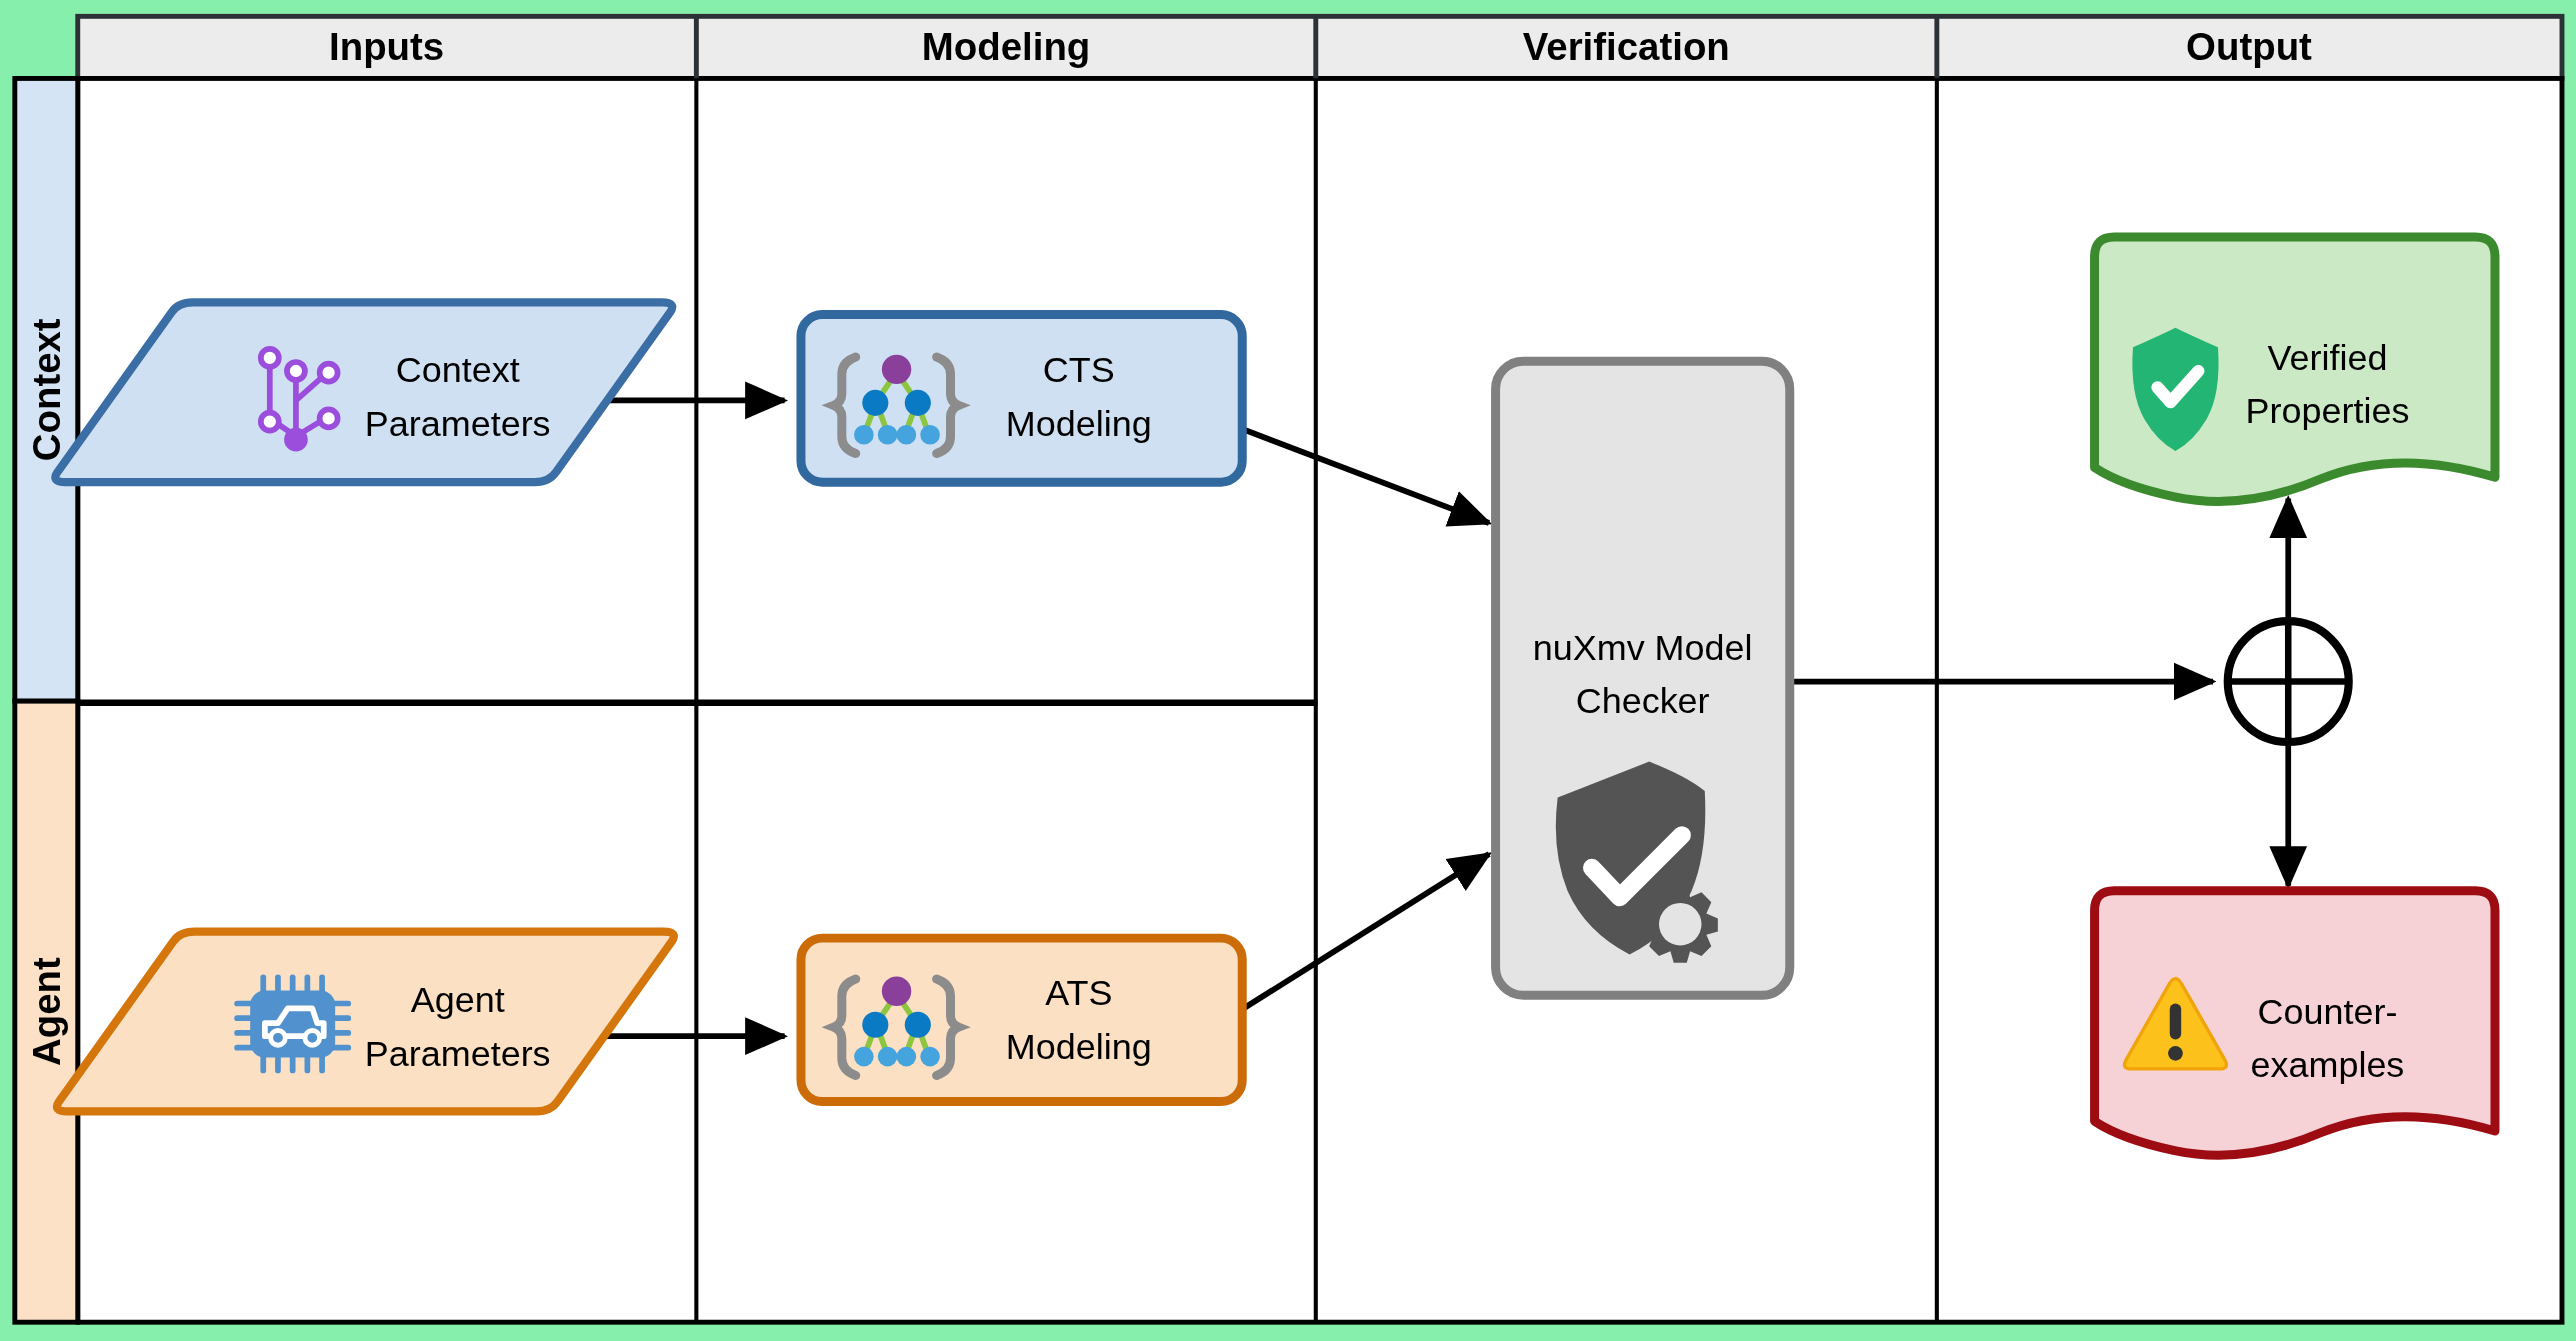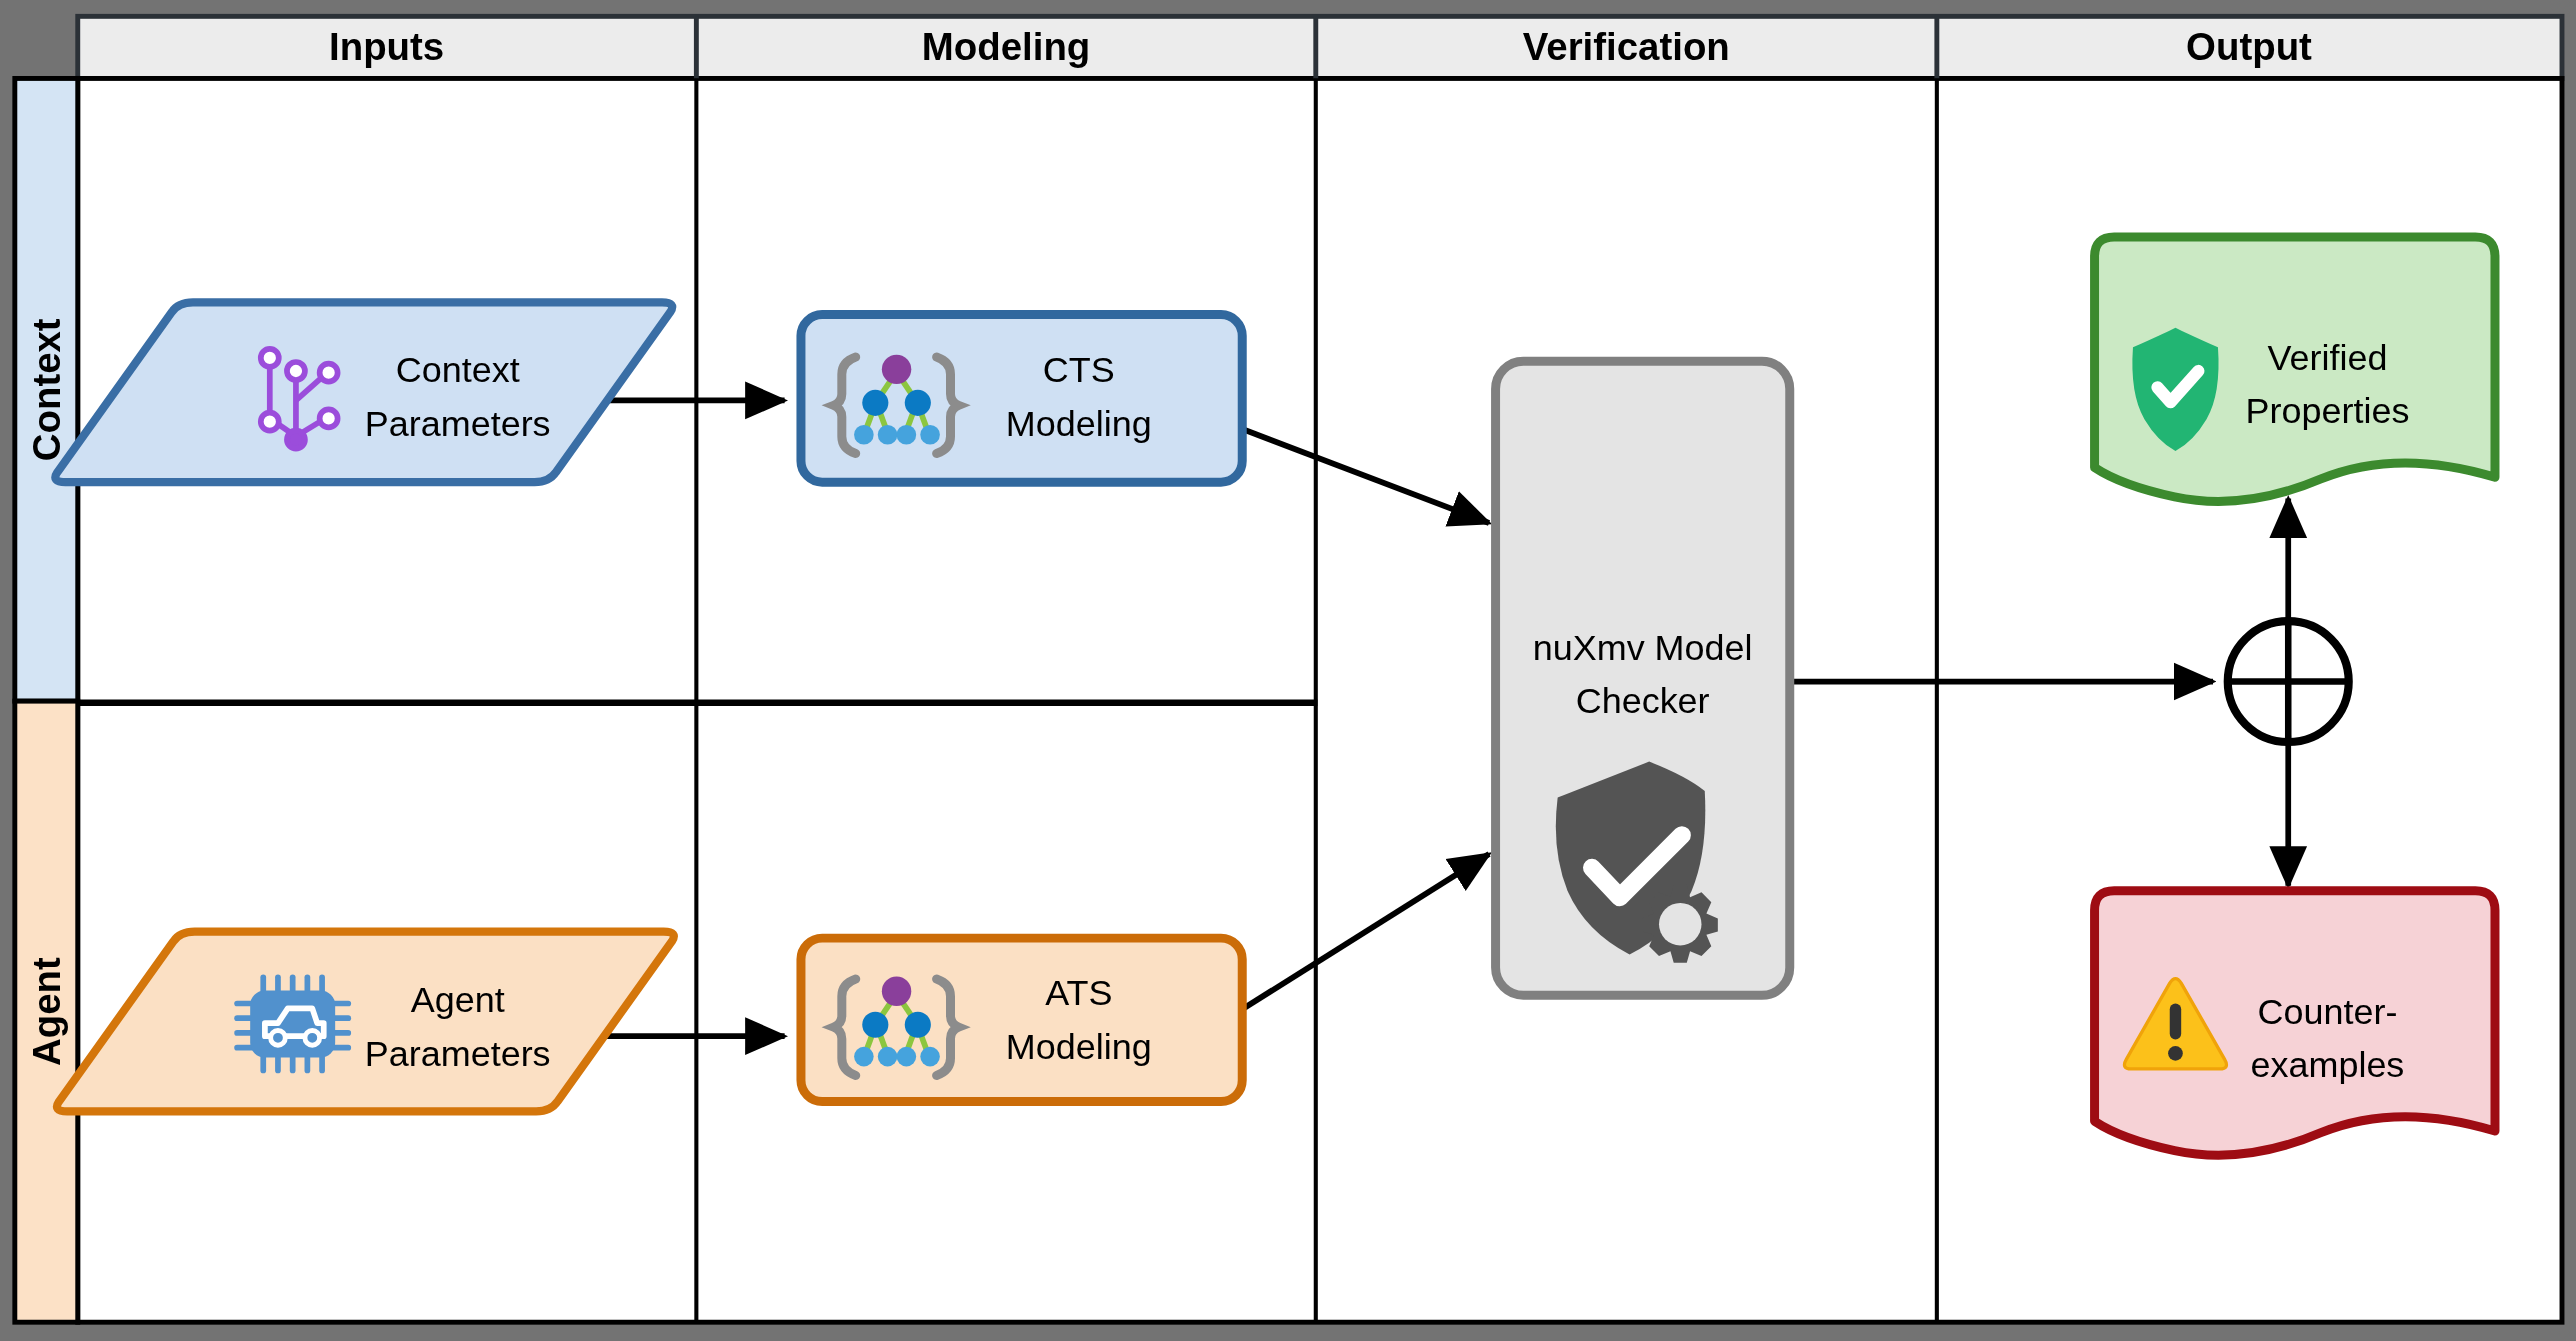--- a/index.html
+++ b/index.html
@@ -7,21 +7,21 @@
     padding: 0;
     background: #ffffff;
   }
   body {
     font-family: "Liberation Sans", sans-serif;
   }
   #stage {
     position: relative;
     width: 2576px;
     height: 1341px;
-    background: #737373;
+    background: #86efac;
     overflow: hidden;
   }
   svg.layer {
     position: absolute;
     left: 0;
     top: 0;
     width: 2576px;
     height: 1341px;
   }
   .hdr-text {

